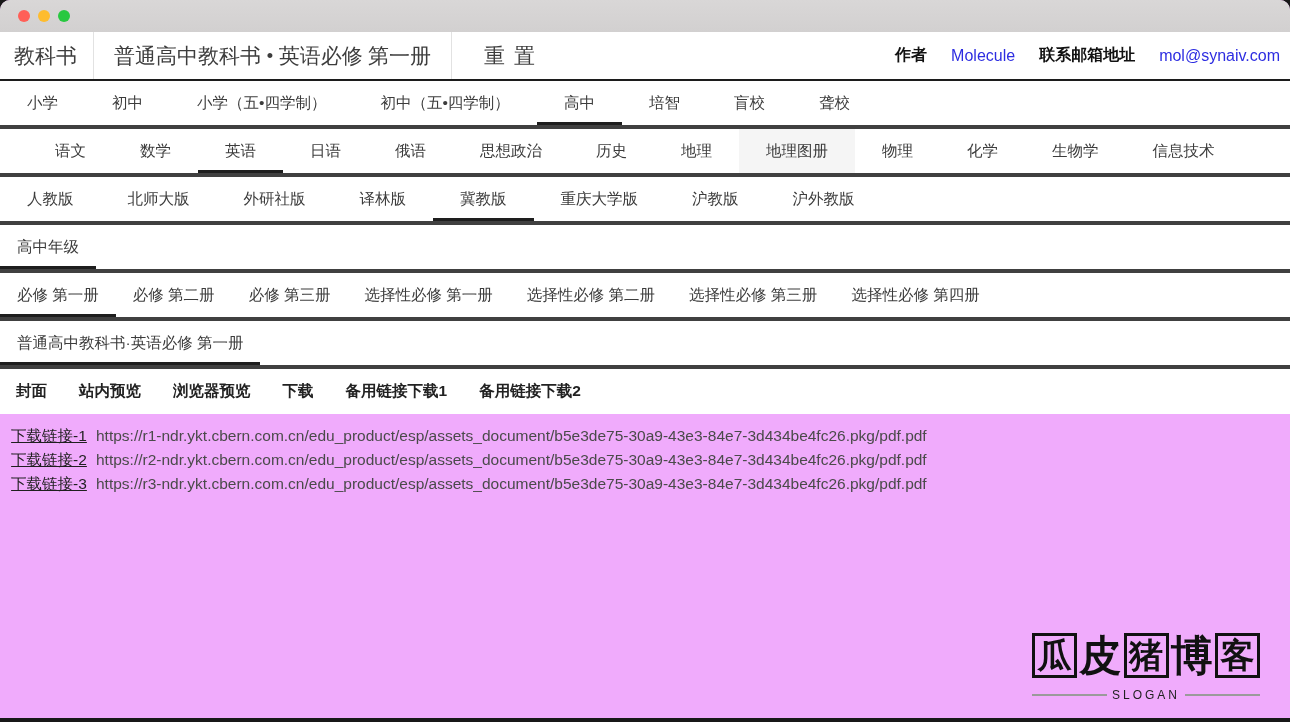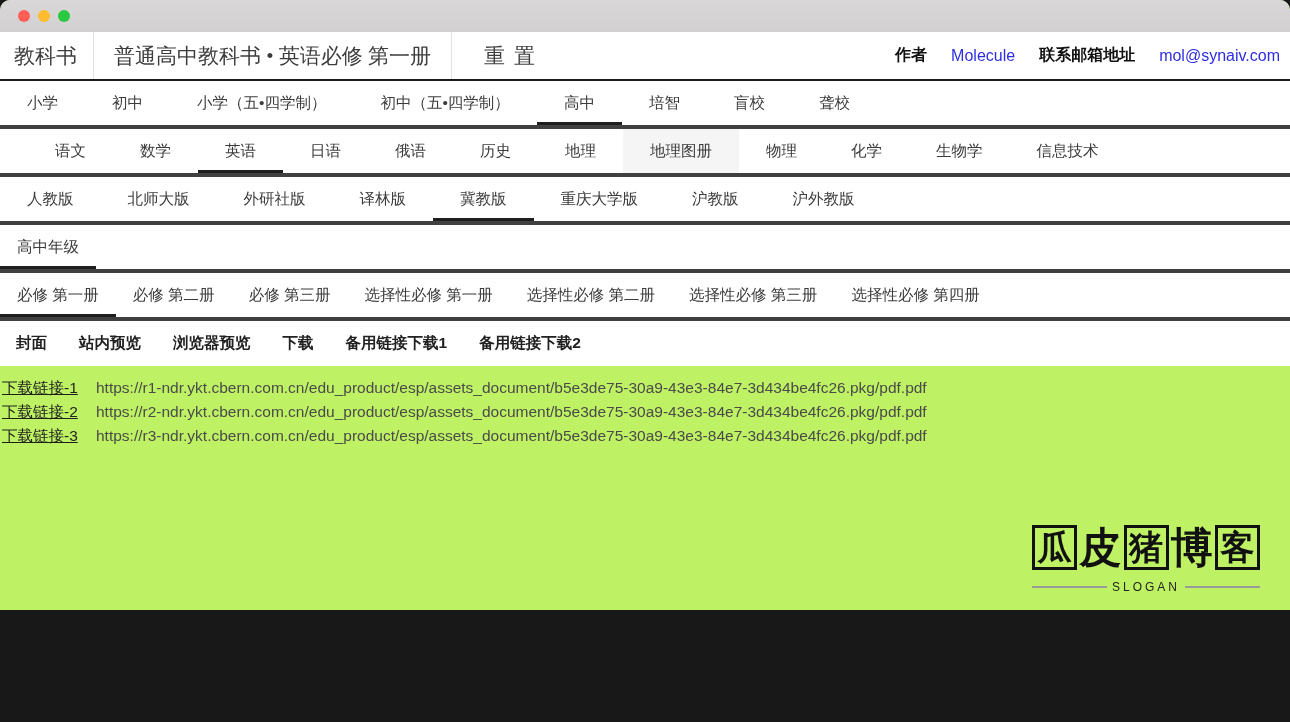--- a/index.html
+++ b/index.html
@@ -3,23 +3,23 @@
 <meta charset="utf-8">
 <style>
   * { box-sizing: border-box; margin: 0; padding: 0; }
   html,body { width:100%; height:100%; }
   body {
     background:#181818;
     font-family:"Liberation Sans","DejaVu Sans",sans-serif;
     -webkit-font-smoothing:antialiased;
   }
   .window{
-    width:1290px; height:610px; background:#bef264;
+    width:1290px; height:718px; background:#f0abfc;
     border-radius:10px 10px 0 0; overflow:hidden; position:relative;
-    display:flex; flex-direction:column;
+    display:flex; flex-direction:column;text-align:center;
   }
   
   .titlebar{
     height:32px; flex:0 0 32px; background:linear-gradient(#d9d7d7,#d2d0d0);
     display:flex; align-items:center; padding-left:18px; gap:8px;
   }
   .light{ width:12px; height:12px; border-radius:50%; cursor:pointer; }
   .light.red{ background:#ff5f57; }
   .light.yellow{ background:#febc2e; }
   .light.green{ background:#28c840; }
@@ -115,20 +115,21 @@
         <span class="tab">培智</span>
         <span class="tab">盲校</span>
         <span class="tab">聋校</span>
       </div>
       <div class="nav-row row-subject">
         <span class="tab">语文</span>
         <span class="tab">数学</span>
         <span class="tab active">英语</span>
         <span class="tab">日语</span>
         <span class="tab">俄语</span>
+        <span class="tab">思想政治</span>
         <span class="tab">历史</span>
         <span class="tab">地理</span>
         <span class="tab hl">地理图册</span>
         <span class="tab">物理</span>
         <span class="tab">化学</span>
         <span class="tab">生物学</span>
         <span class="tab">信息技术</span>
       </div>
       <div class="nav-row row-publisher">
         <span class="tab">人教版</span>
@@ -145,20 +146,23 @@
       </div>
       <div class="nav-row row-volume">
         <span class="tab active">必修 第一册</span>
         <span class="tab">必修 第二册</span>
         <span class="tab">必修 第三册</span>
         <span class="tab">选择性必修 第一册</span>
         <span class="tab">选择性必修 第二册</span>
         <span class="tab">选择性必修 第三册</span>
         <span class="tab">选择性必修 第四册</span>
       </div>
+      <div class="nav-row row-book">
+        <span class="tab active">普通高中教科书·英语必修 第一册</span>
+      </div>
       <div class="nav-row row-resource">
         <span class="tab">封面</span>
         <span class="tab">站内预览</span>
         <span class="tab">浏览器预览</span>
         <span class="tab">下载</span>
         <span class="tab">备用链接下载1</span>
         <span class="tab">备用链接下载2</span>
       </div>
     </div>
 

